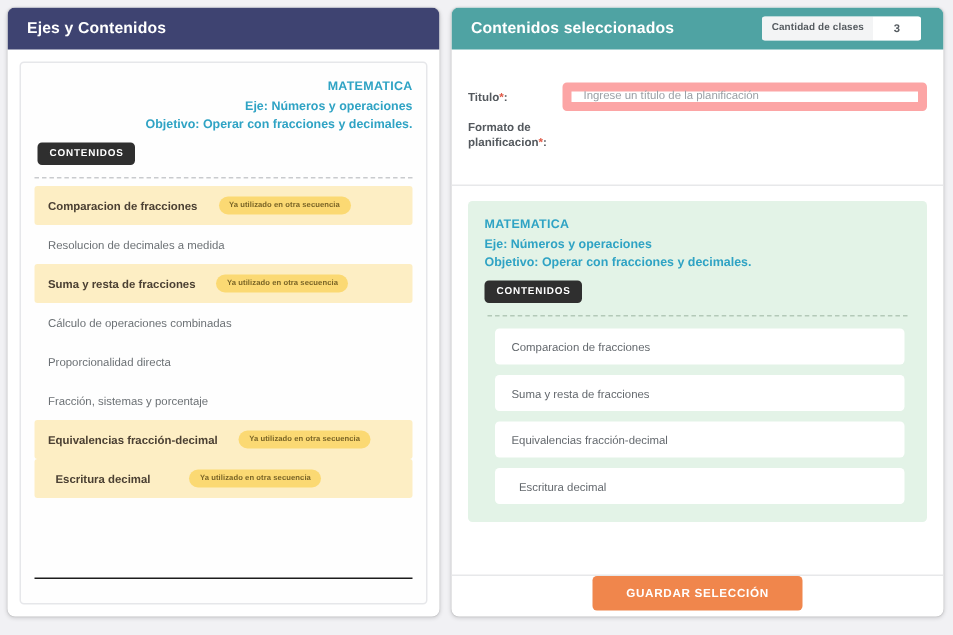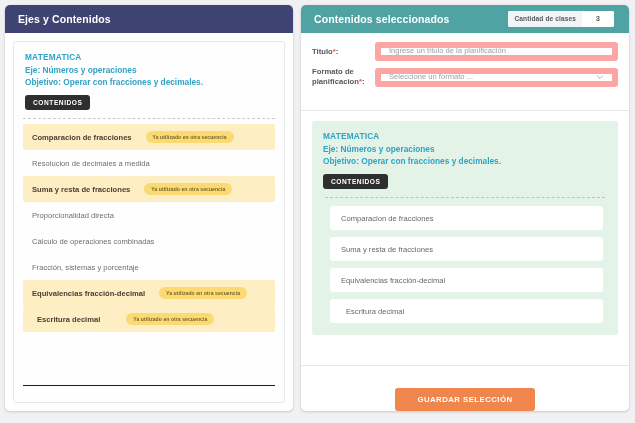--- a/index.html
+++ b/index.html
@@ -24,21 +24,21 @@
 
   
   .card {
     background: #ffffff;
     border-radius: 5px;
     box-shadow: 0 1px 3px rgba(0,0,0,0.16), 0 0 1px rgba(0,0,0,0.10);
     display: flex;
     flex-direction: column;
     overflow: hidden;
   }
-  .card-left  { width: 288px; }
+  .card-left  { width: 288px; text-align: right; }
   .card-right { width: 328px; }
 
   
   .card-header {
     height: 28px;
     display: flex;
     align-items: center;
     padding: 0 13px;
     color: #ffffff;
     font-size: 10.5px;
@@ -160,21 +160,21 @@
   .content-row.indent .used-badge { margin-left: 26px; }
 
   .bottom-rule {
     margin-top: auto;
     border-top: 1.6px solid #1c1c1c;
     margin-bottom: 10px;
   }
 
   
   .form-area {
-    padding: 9px 11px 7px 11px;
+    padding: 22px 11px 7px 11px;
     border-bottom: 1px solid #e7e8ea;
     flex: 0 0 auto;
   }
   .form-row {
     display: flex;
     align-items: center;
     margin-bottom: 6px;
   }
   .form-row:last-child { margin-bottom: 16px; }
   .form-label {
@@ -236,23 +236,23 @@
     padding: 0 11px;
     font-size: 7.6px;
     color: #63686d;
   }
   .sel-item.indent { padding-left: 16px; }
 
   
   .right-footer {
     flex: 0 0 auto;
     border-top: 1px solid #e7e8ea;
-    height: 46px;
-    display: flex;
-    align-items: flex-end;
+    height: 28px;
+    display: flex;
+    align-items: flex-start;
     justify-content: center;
   }
   .btn-save {
     background: #f0864c;
     color: #ffffff;
     font-size: 7.8px;
     font-weight: bold;
     letter-spacing: .45px;
     border: none;
     border-radius: 3px;
@@ -292,24 +292,24 @@
               <span class="used-badge">Ya utilizado en otra secuencia</span>
             </div>
             <div class="content-row plain">
               <span class="label">Resolucion de decimales a medida</span>
             </div>
             <div class="content-row used">
               <span class="label">Suma y resta de fracciones</span>
               <span class="used-badge">Ya utilizado en otra secuencia</span>
             </div>
             <div class="content-row plain">
+              <span class="label">Cálculo de operaciones combinadas</span>
+            </div>
+            <div class="content-row plain">
               <span class="label">Proporcionalidad directa</span>
-            </div>
-            <div class="content-row plain">
-              <span class="label">Cálculo de operaciones combinadas</span>
             </div>
             <div class="content-row plain">
               <span class="label">Fracción, sistemas y porcentaje</span>
             </div>
             <div class="content-row used">
               <span class="label">Equivalencias fracción-decimal</span>
               <span class="used-badge">Ya utilizado en otra secuencia</span>
             </div>
             <div class="content-row used indent">
               <span class="label">Escritura decimal</span>
@@ -338,26 +338,20 @@
         <div class="form-label"><span>Titulo</span><span class="req">*</span><span>:</span></div>
         <div class="field">
           <span>Ingrese un título de la planificación</span>
         </div>
       </div>
 
       <div class="form-row">
         <div class="form-label">
           <div>Formato de</div>
           <div><span>planificacion</span><span class="req">*</span><span>:</span></div>
-        </div>
-        <div class="field">
-          <span>Seleccione un formato ...</span>
-          <svg class="chev" viewBox="0 0 12 12">
-            <path d="M2 4.5 L6 8.5 L10 4.5" fill="none" stroke="#9ba0a5" stroke-width="1.2" stroke-linecap="round" stroke-linejoin="round"></path>
-          </svg>
         </div>
       </div>
 
     </div>
 
     <div class="selected-area">
       <div class="green-card">
         <div class="axis-subject">MATEMATICA</div>
         <div class="axis-line">Eje: Números y operaciones</div>
         <div class="axis-line">Objetivo: Operar con fracciones y decimales.</div>

